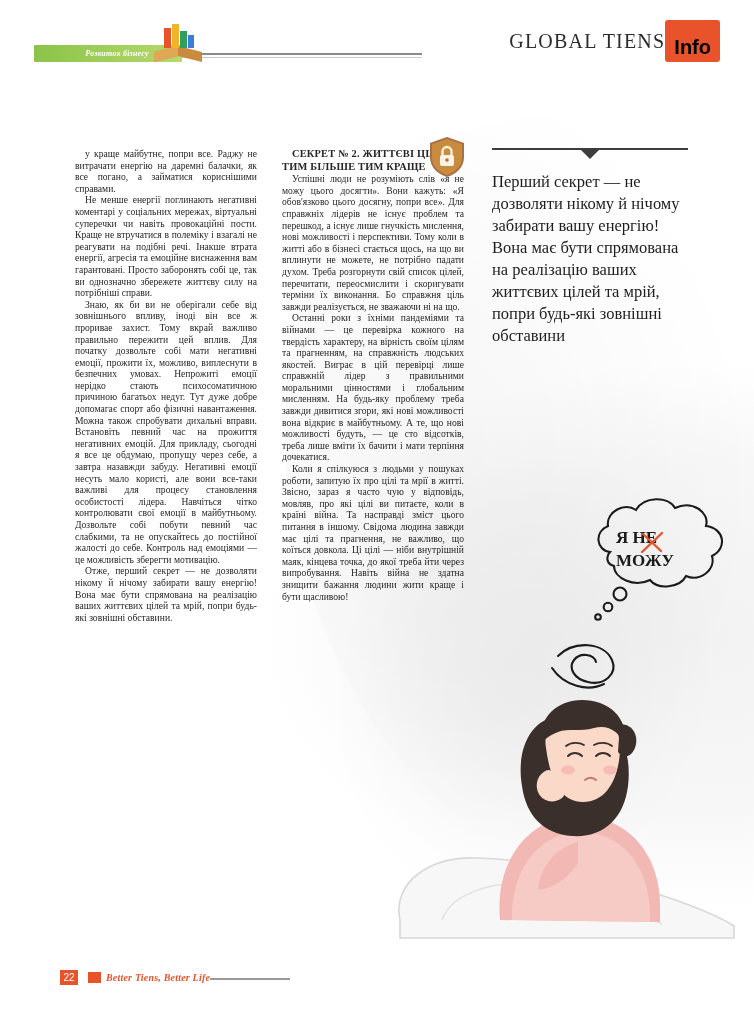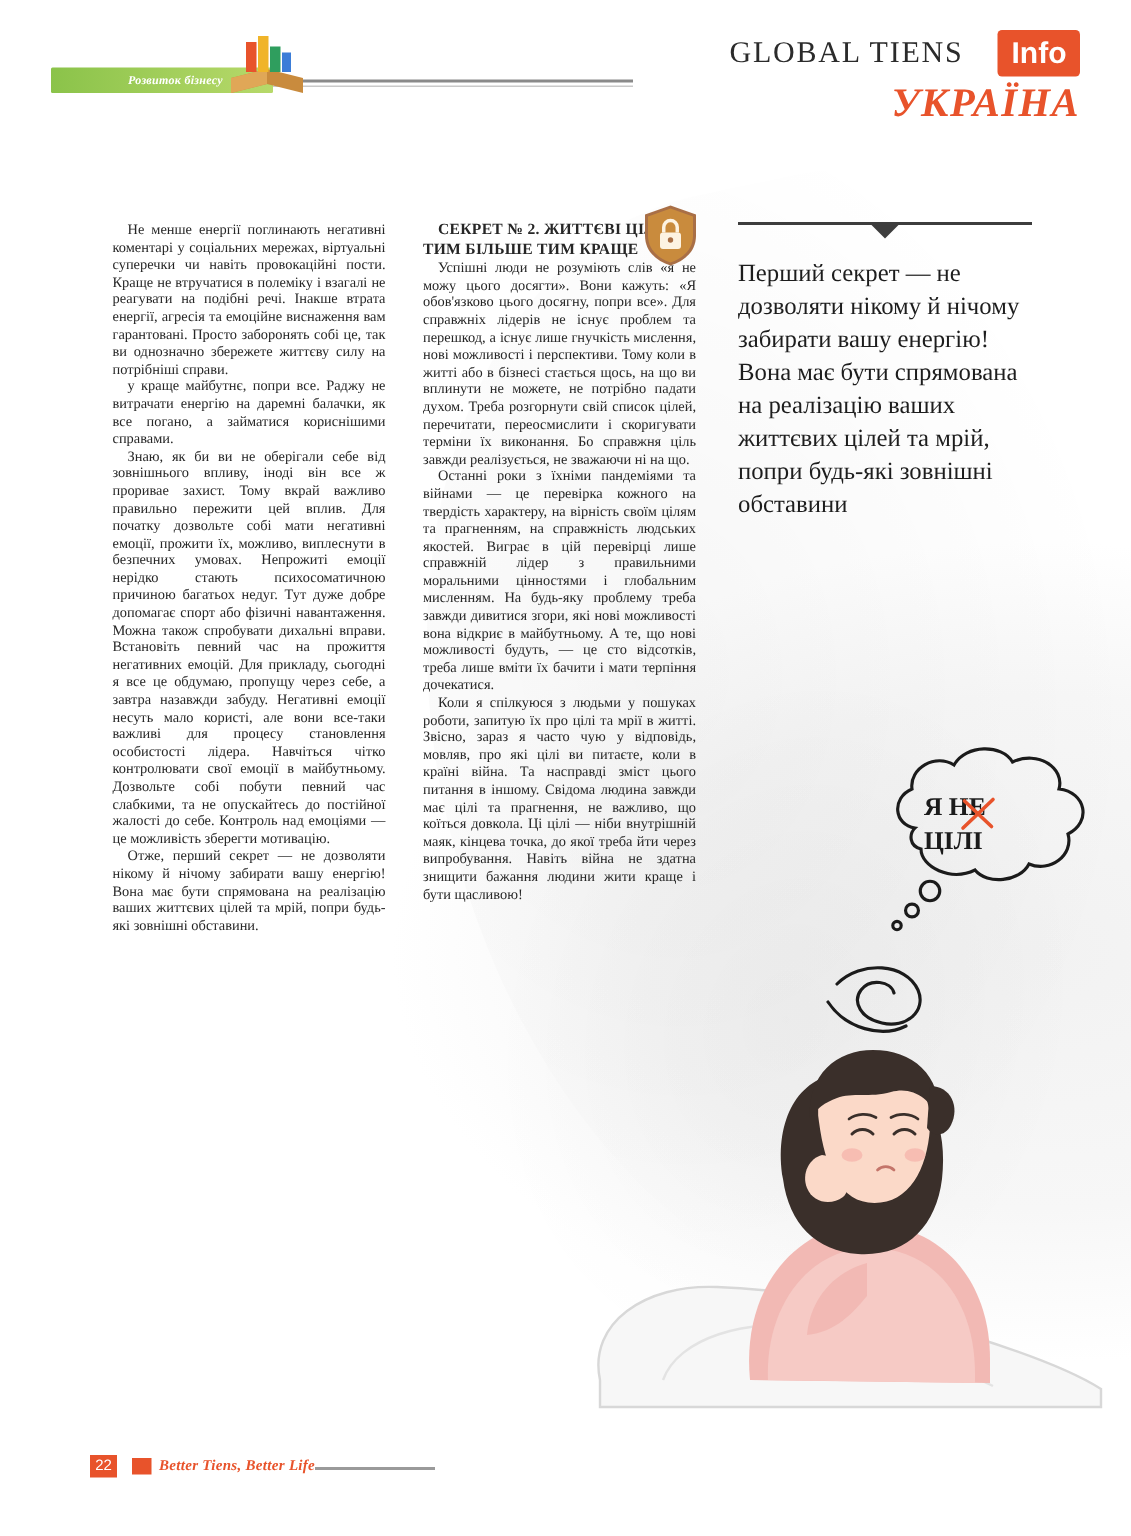--- a/index.html
+++ b/index.html
@@ -36,23 +36,23 @@
   .header{position:absolute;left:0;top:0;width:754px;height:96px;}
   .brand{
     position:absolute;right:34px;top:20px;text-align:right;
   }
   .brand .gt{
     font-family:"Liberation Serif", serif;
     font-size:20px;letter-spacing:1.2px;color:#2b2b2b;font-weight:400;
     display:inline-block;vertical-align:middle;
   }
   .brand .info{
-    display:inline-block;vertical-align:middle;margin-left:23px;
-    background:#e8532b;color:#ffffff;font-family:"Liberation Sans",sans-serif;
-    font-weight:700;font-size:20px;padding:5px 9px 3px 9px;border-radius:3px;
+    display:inline-block;vertical-align:middle;margin-left:0;
+    background:#e8532b;color:#000000;font-family:"Liberation Sans",sans-serif;
+    font-weight:700;font-size:20px;padding:16px 9px 3px 9px;border-radius:3px;
   }
   .brand .ukr{
     display:block;margin-top:2px;
     font-family:"Liberation Serif", serif;
     font-style:italic;font-weight:700;font-size:27px;color:#e8532b;
     letter-spacing:1px;
   }
   .rubric{
     position:absolute;left:34px;top:45px;width:148px;height:17px;
     background:linear-gradient(90deg,#8bc34a 0%, #b7d96a 100%);
@@ -154,27 +154,26 @@
       <path d="M4 30 L28 24 L52 30 L52 40 L28 34 L4 40 Z" fill="#c98b3d"></path>
       <path d="M4 30 L28 24 L28 34 L4 40 Z" fill="#e0a757"></path>
       <rect x="14" y="6" width="7" height="20" fill="#e8532b"></rect>
       <rect x="22" y="2" width="7" height="24" fill="#f0b429"></rect>
       <rect x="30" y="9" width="7" height="17" fill="#2f9e5e"></rect>
       <rect x="38" y="13" width="6" height="13" fill="#3b7dd8"></rect>
     </svg>
 
     <div class="brand">
       <span class="gt">GLOBAL TIENS</span><span class="info">Info</span>
-      <span class="ukr">УКРАЇНА</span>
     </div>
   </div>
 
   <div class="col col1">
+    <p>у краще майбутнє, попри все. Раджу не витрачати енергію на даремні балачки, як все погано, а займатися кориснішими справами.</p>
     <p>Не менше енергії поглинають негативні коментарі у соціальних мережах, віртуальні суперечки чи навіть провокаційні пости. Краще не втручатися в полеміку і взагалі не реагувати на подібні речі. Інакше втрата енергії, агресія та емоційне виснаження вам гарантовані. Просто заборонять собі це, так ви однозначно збережете життєву силу на потрібніші справи.</p>
-    <p>у краще майбутнє, попри все. Раджу не витрачати енергію на даремні балачки, як все погано, а займатися кориснішими справами.</p>
     <p>Знаю, як би ви не оберігали себе від зовнішнього впливу, іноді він все ж проривае захист. Тому вкрай важливо правильно пережити цей вплив. Для початку дозвольте собі мати негативні емоції, прожити їх, можливо, виплеснути в безпечних умовах. Непрожиті емоції нерідко стають психосоматичною причиною багатьох недуг. Тут дуже добре допомагає спорт або фізичні навантаження. Можна також спробувати дихальні вправи. Встановіть певний час на прожиття негативних емоцій. Для прикладу, сьогодні я все це обдумаю, пропущу через себе, а завтра назавжди забуду. Негативні емоції несуть мало користі, але вони все-таки важливі для процесу становлення особистості лідера. Навчіться чітко контролювати свої емоції в майбутньому. Дозвольте собі побути певний час слабкими, та не опускайтесь до постійної жалості до себе. Контроль над емоціями — це можливість зберегти мотивацію.</p>
     <p>Отже, перший секрет — не дозволяти нікому й нічому забирати вашу енергію! Вона має бути спрямована на реалізацію ваших життєвих цілей та мрій, попри будь-які зовнішні обставини.</p>
   </div>
 
   <div class="col col2">
     <p class="sec-head">СЕКРЕТ № 2. ЖИТТЄВІ ЦІЛІ — ТИМ БІЛЬШЕ ТИМ КРАЩЕ</p>
     <p>Успішні люди не розуміють слів «я не можу цього досягти». Вони кажуть: «Я обов'язково цього досягну, попри все». Для справжніх лідерів не існує проблем та перешкод, а існує лише гнучкість мислення, нові можливості і перспективи. Тому коли в житті або в бізнесі стається щось, на що ви вплинути не можете, не потрібно падати духом. Треба розгорнути свій список цілей, перечитати, переосмислити і скоригувати терміни їх виконання. Бо справжня ціль завжди реалізується, не зважаючи ні на що.</p>
     <p>Останні роки з їхніми пандеміями та війнами — це перевірка кожного на твердість характеру, на вірність своїм цілям та прагненням, на справжність людських якостей. Виграє в цій перевірці лише справжній лідер з правильними моральними цінностями і глобальним мисленням. На будь-яку проблему треба завжди дивитися згори, які нові можливості вона відкриє в майбутньому. А те, що нові можливості будуть, — це сто відсотків, треба лише вміти їх бачити і мати терпіння дочекатися.</p>
     <p>Коли я спілкуюся з людьми у пошуках роботи, запитую їх про цілі та мрії в житті. Звісно, зараз я часто чую у відповідь, мовляв, про які цілі ви питаєте, коли в країні війна. Та насправді зміст цього питання в іншому. Свідома людина завжди має цілі та прагнення, не важливо, що коїться довкола. Ці цілі — ніби внутрішній маяк, кінцева точка, до якої треба йти через випробування. Навіть війна не здатна знищити бажання людини жити краще і бути щасливою!</p>
   </div>
@@ -200,21 +199,21 @@
                  C112 10 130 22 126 36 C144 38 148 58 132 66
                  C136 80 120 92 106 86 C100 98 78 100 70 90
                  C54 98 34 88 34 76 C26 74 26 66 30 62 Z"></path>
         <circle cx="40" cy="104" r="6.5"></circle>
         <circle cx="28" cy="117" r="4.3"></circle>
         <circle cx="18" cy="127" r="2.8"></circle>
       </g>
     </svg>
     <div class="bubble-txt">
       <span>Я НЕ</span><br>
-      <span>ЦІЛІ</span>
+      <span>МОЖУ</span>
     </div>
     <svg class="strike" viewBox="0 0 28 26">
       <path d="M4 22 L24 3" stroke="#e8532b" stroke-width="2.4" stroke-linecap="round" fill="none"></path>
       <path d="M5 4 L23 21" stroke="#e8532b" stroke-width="2.4" stroke-linecap="round" fill="none"></path>
     </svg>
   </div>
 
   <svg class="illus" viewBox="0 0 372 320">
 
     <path d="M18 300 C10 262 48 236 96 238 C150 240 196 250 236 262 C292 278 330 292 352 306 L352 318 L18 318 Z" fill="#f7f7f7" stroke="#d8d8d8" stroke-width="1.6"></path>

